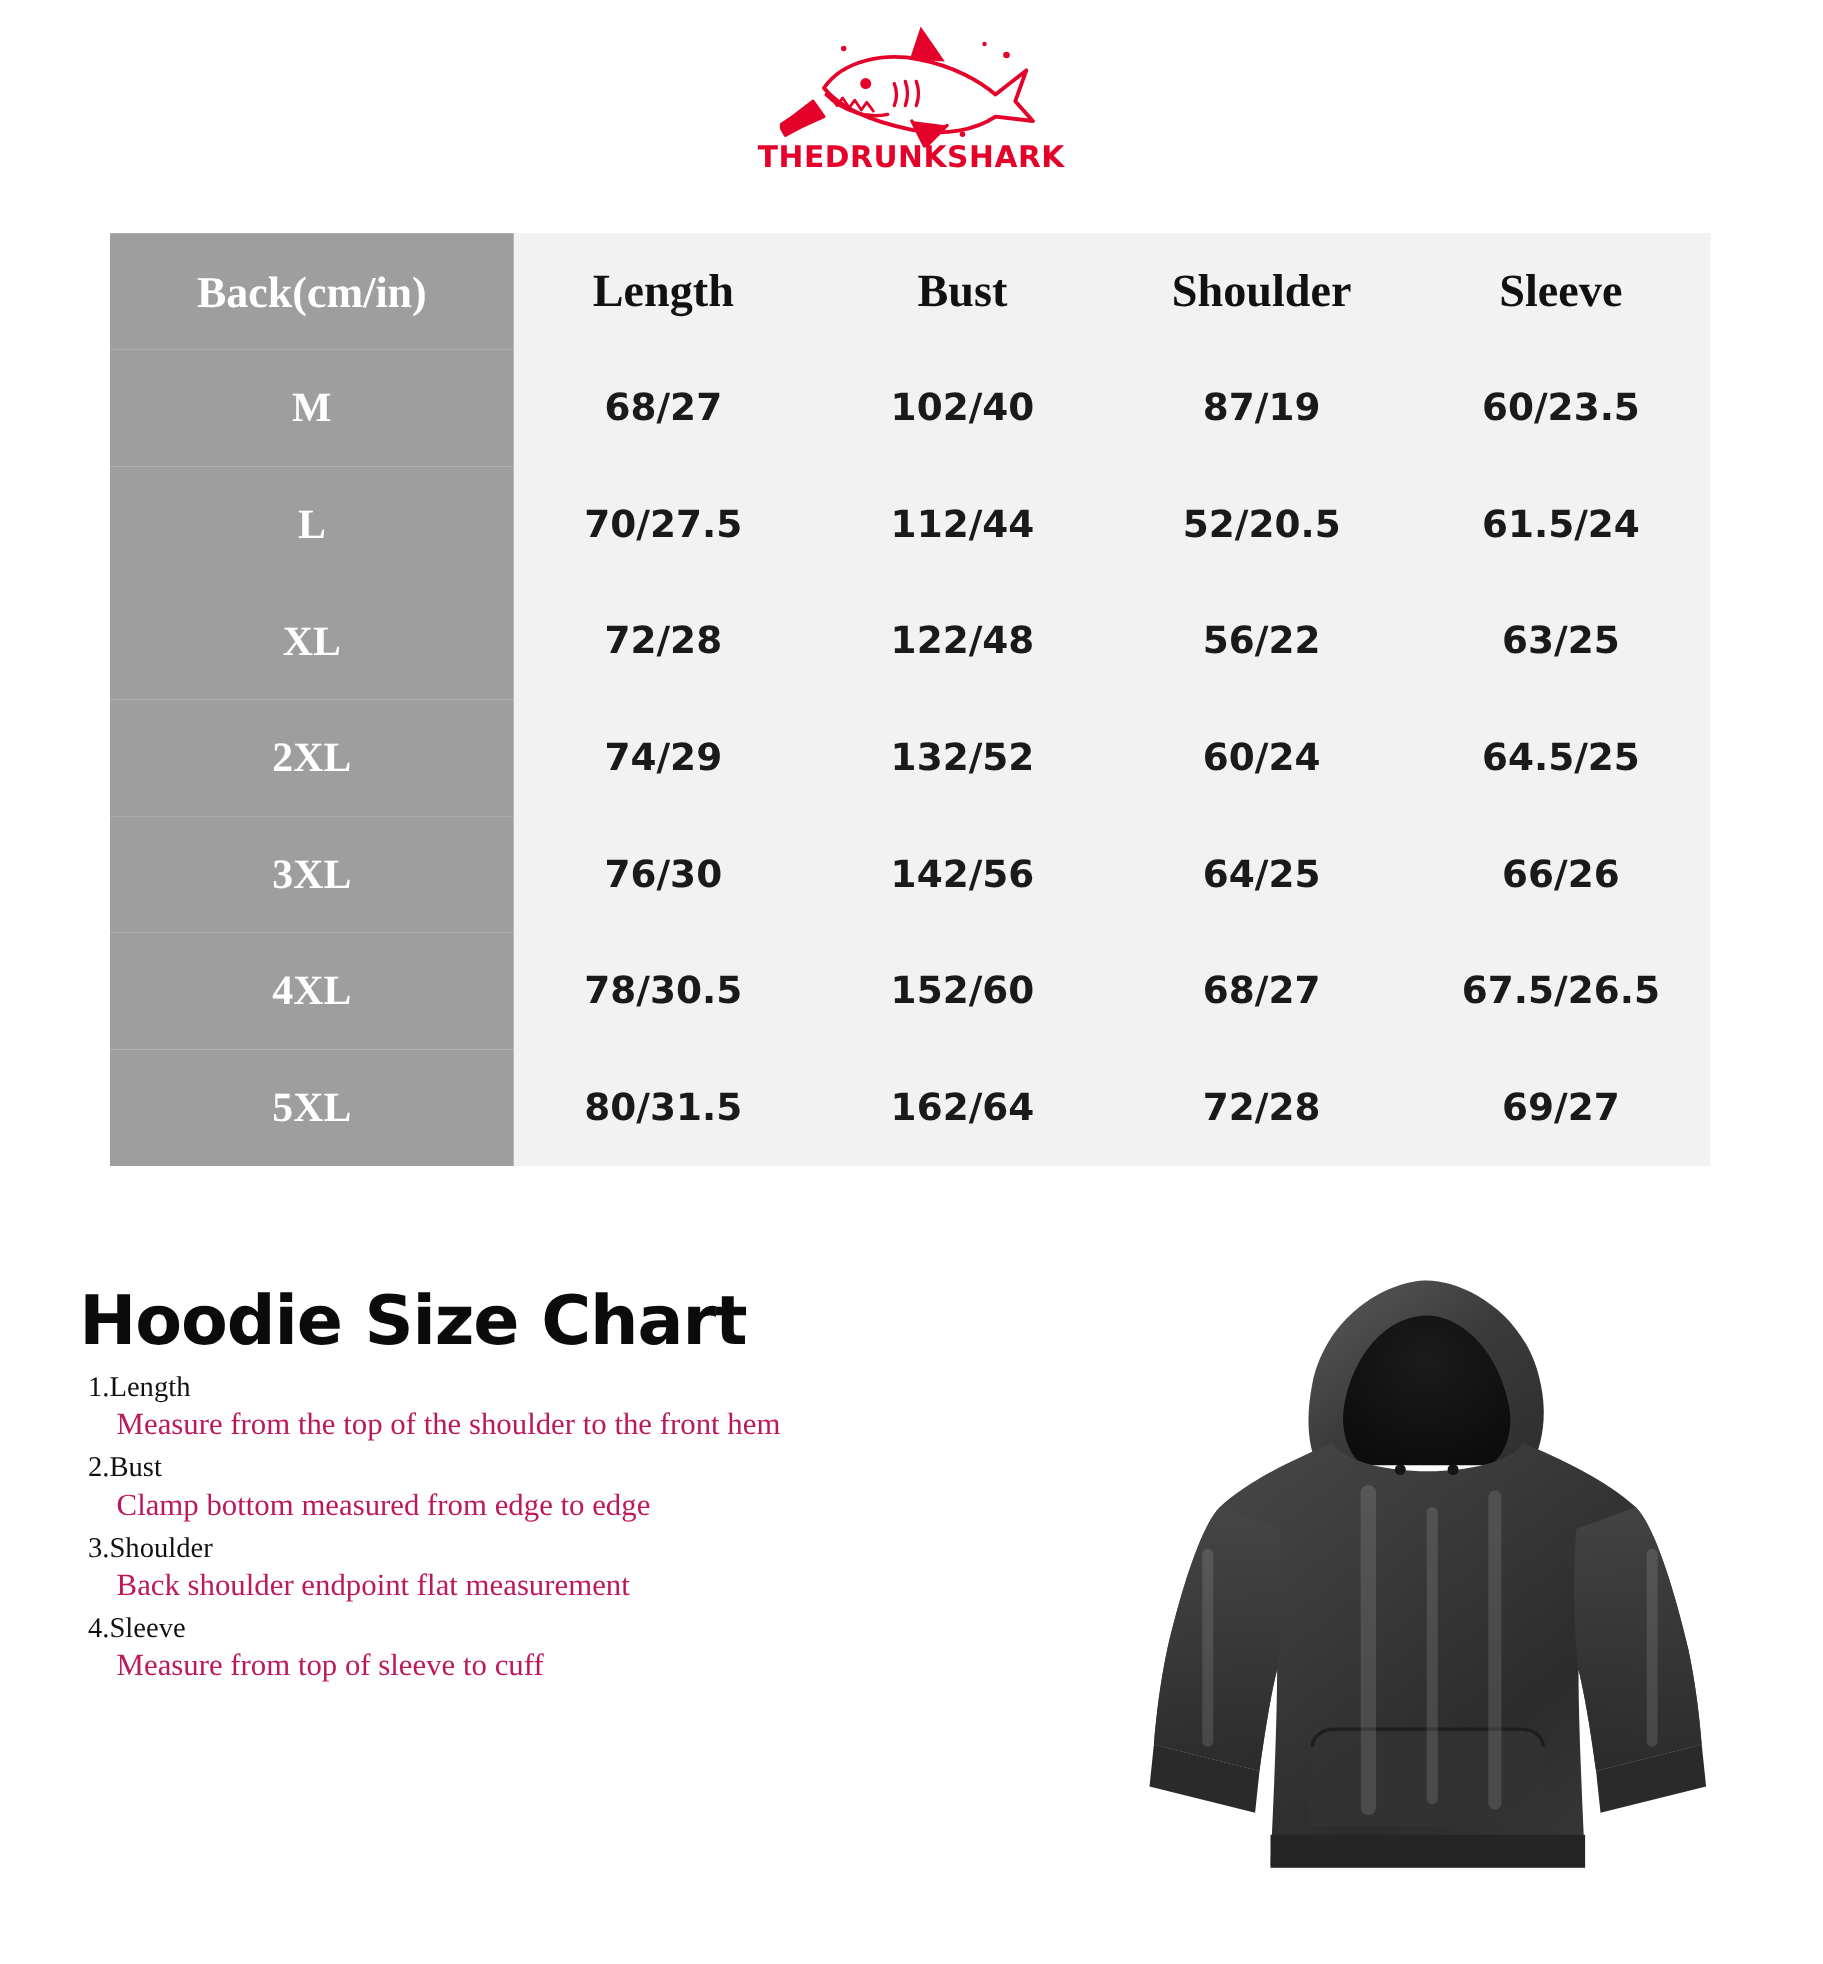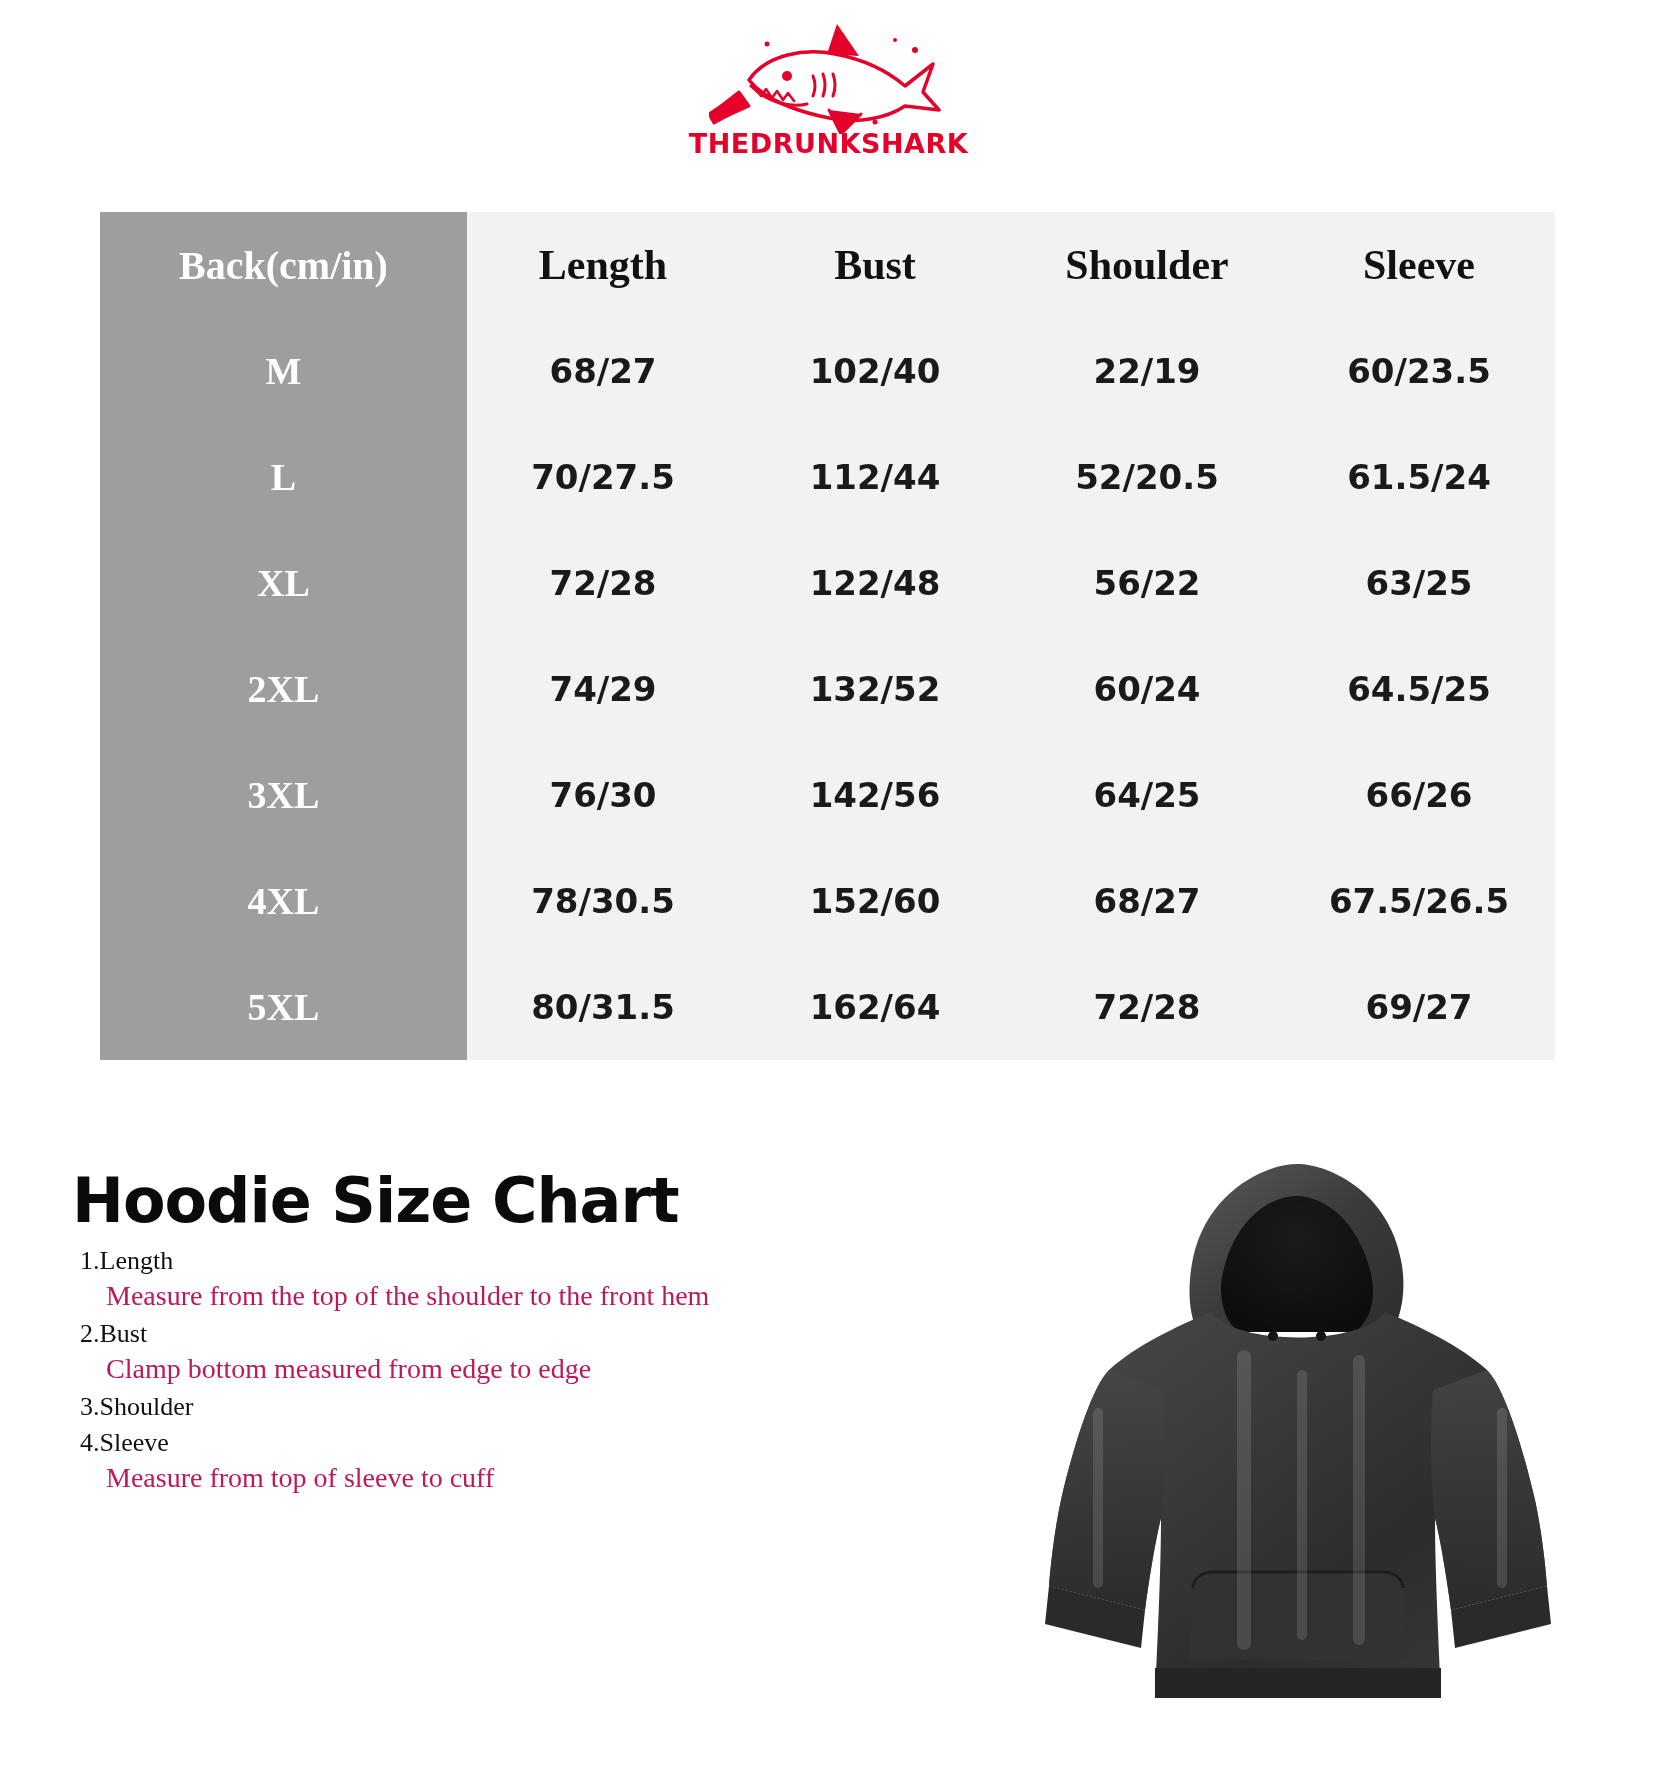--- a/index.html
+++ b/index.html
@@ -176,21 +176,21 @@
       <th class="hdr">Bust</th>
       <th class="hdr">Shoulder</th>
       <th class="hdr">Sleeve</th>
     </tr>
   </thead>
   <tbody>
     <tr>
       <td class="col-size cell-size">M</td>
       <td class="cell-val">68/27</td>
       <td class="cell-val">102/40</td>
-      <td class="cell-val">22/19</td>
+      <td class="cell-val">87/19</td>
       <td class="cell-val">60/23.5</td>
     </tr>
     <tr>
       <td class="col-size cell-size">L</td>
       <td class="cell-val">70/27.5</td>
       <td class="cell-val">112/44</td>
       <td class="cell-val">52/20.5</td>
       <td class="cell-val">61.5/24</td>
     </tr>
     <tr>
@@ -241,20 +241,21 @@
       <div class="guide-item-desc">Measure from the top of the shoulder to the front hem</div>
     </div>
 
     <div class="guide-item">
       <div class="guide-item-title">2.Bust</div>
       <div class="guide-item-desc">Clamp bottom measured from edge to edge</div>
     </div>
 
     <div class="guide-item">
       <div class="guide-item-title">3.Shoulder</div>
+      <div class="guide-item-desc">Back shoulder endpoint flat measurement</div>
     </div>
 
     <div class="guide-item">
       <div class="guide-item-title">4.Sleeve</div>
       <div class="guide-item-desc">Measure from top of sleeve to cuff</div>
     </div>
   </div>
 
   <div class="hoodie-wrap">
     <svg width="560" height="620" viewBox="0 0 560 620">

